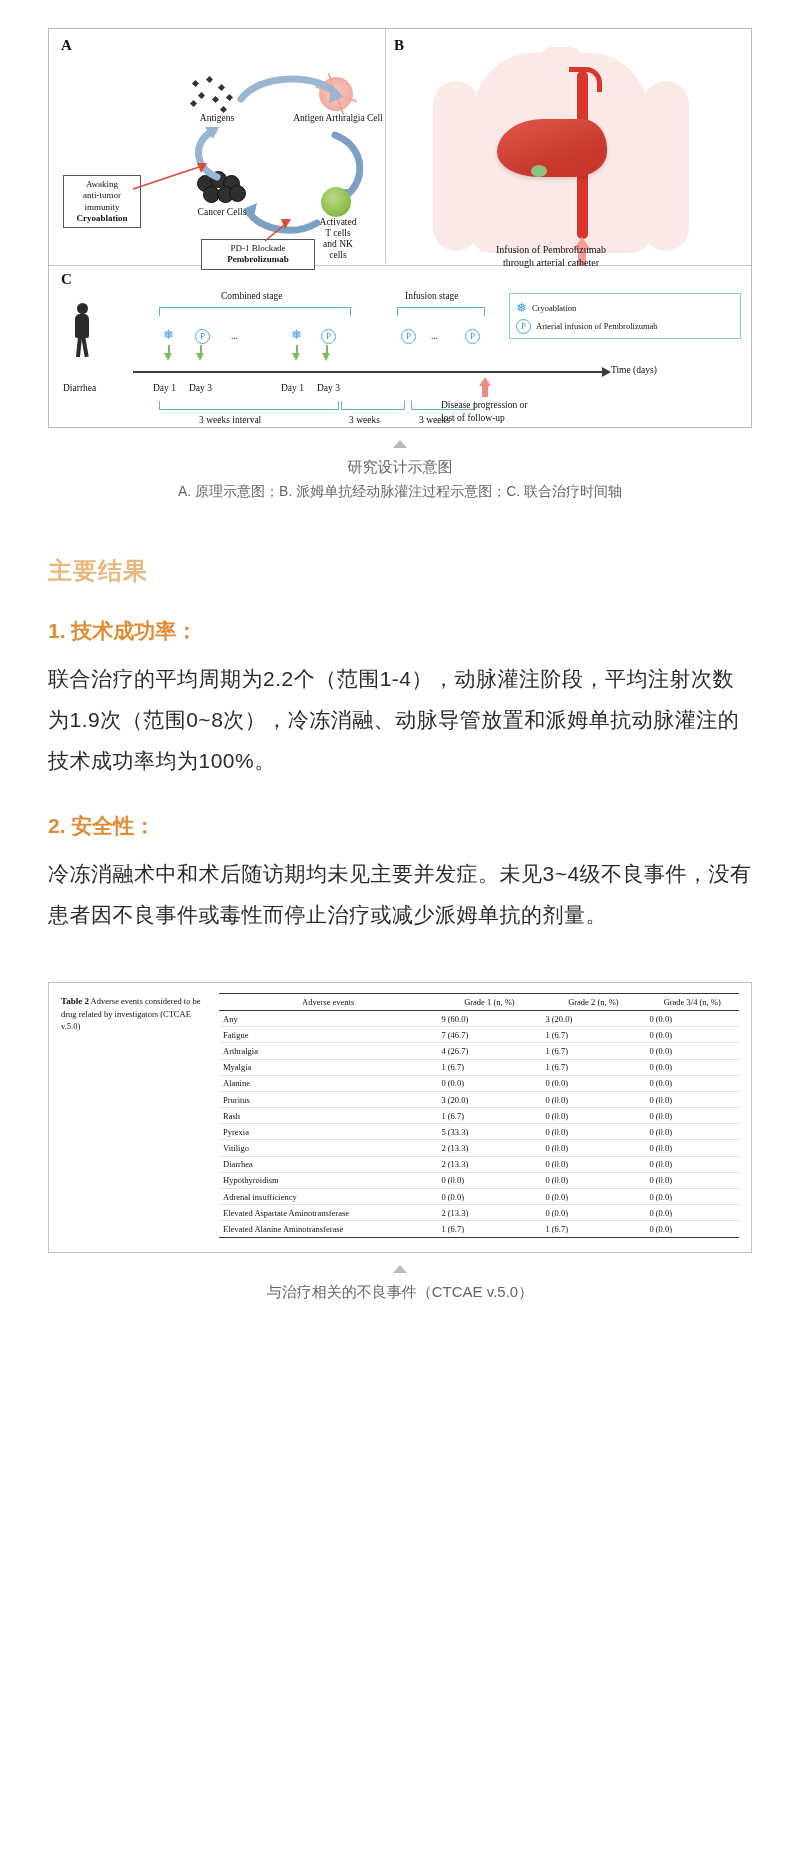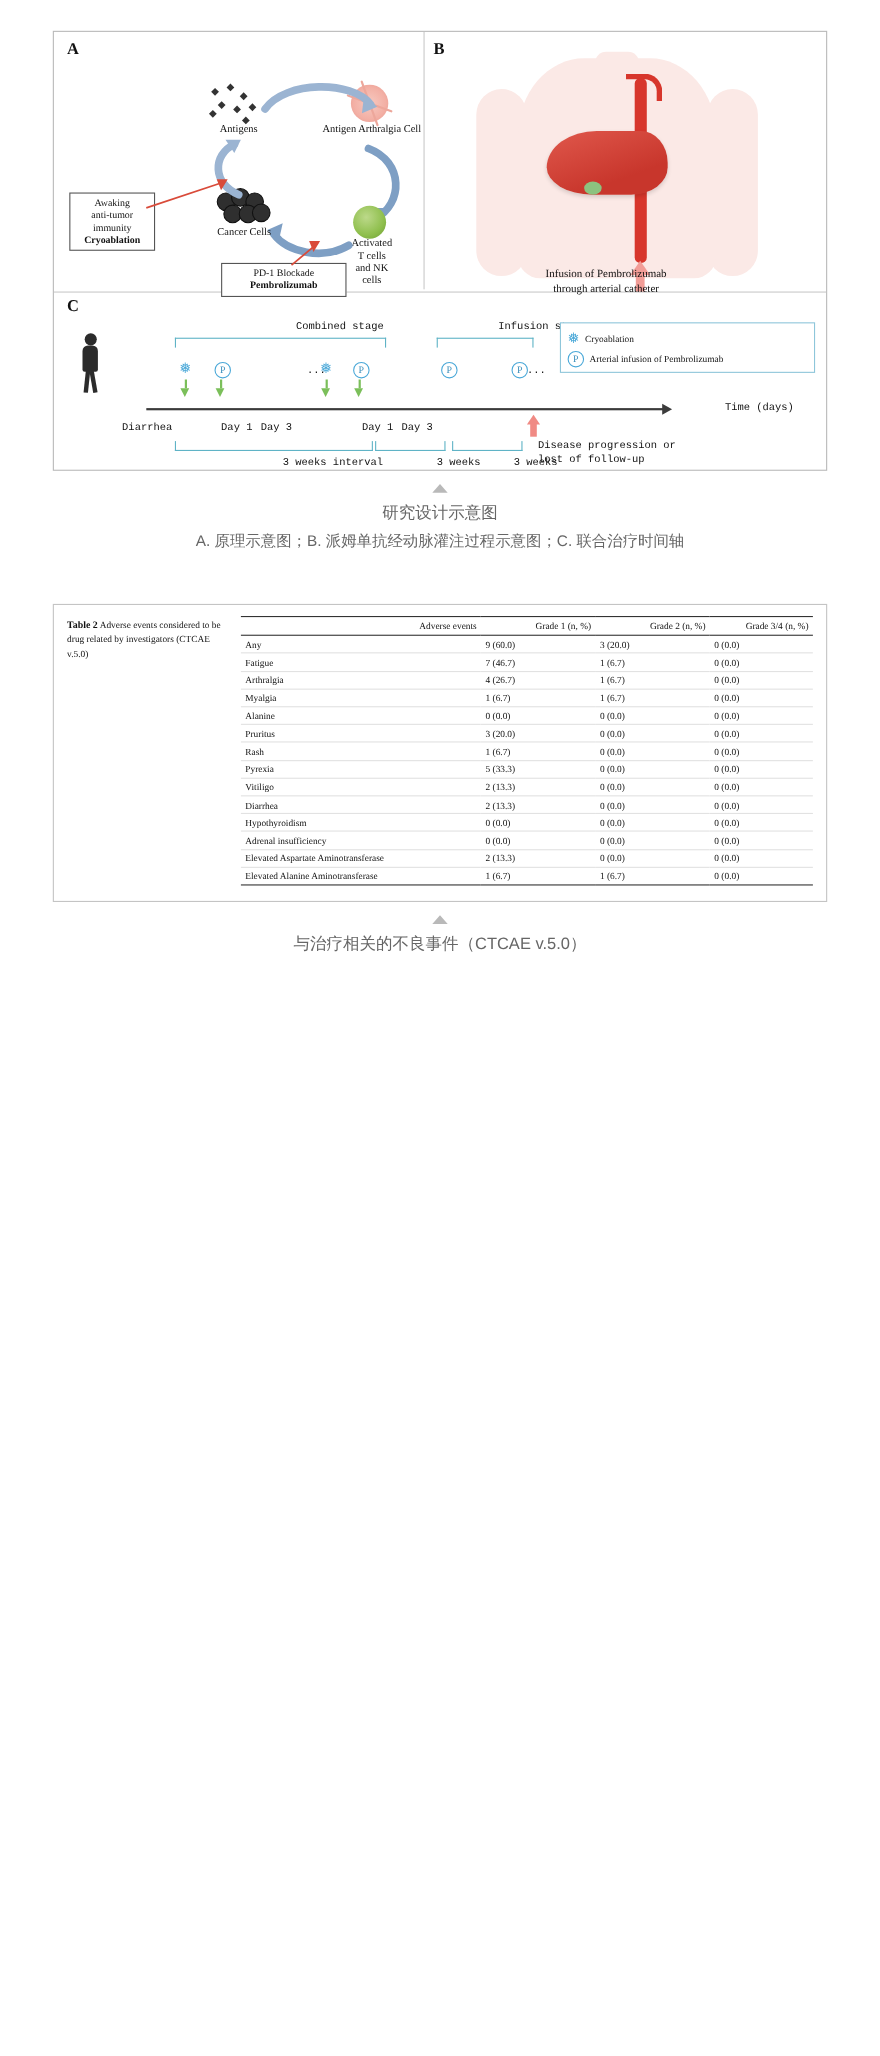--- a/index.html
+++ b/index.html
@@ -227,23 +227,22 @@
     position: absolute;
     right: -8px; top: -4px;
     width: 0; height: 0;
     border-top: 5px solid transparent;
     border-bottom: 5px solid transparent;
     border-left: 9px solid #3b3b3b;
   }
   .tl-label {
     position: absolute;
     font-size: 9.5px;
-    font-family: Liberation Mono, monospace;
-    color: #111;
-    margin-left: 48px;
+    font-family: Liberation Serif, serif;
+    color: #111;
   }
   .bracket {
     position: absolute;
     border: 1.4px solid #5fb3c6;
     border-bottom: none;
     height: 8px;
   }
   .bracket-down {
     position: absolute;
     border: 1.4px solid #5fb3c6;
@@ -368,21 +367,21 @@
   .tbl-title b { font-size: 9px; }
   table.ae {
     border-collapse: collapse;
     width: 100%;
     font-family: "Liberation Serif", serif;
     font-size: 8.5px;
     color: #111;
   }
   table.ae th {
     font-weight: normal;
-    text-align: right;
+    text-align: center;
     border-top: 1px solid #333;
     border-bottom: 1px solid #333;
     padding: 3px 4px;
     white-space: nowrap;
   }
   table.ae td {
     padding: 2.6px 4px;
     border-bottom: 1px solid #e2e2e2;
     white-space: nowrap;
   }
@@ -527,21 +526,21 @@
         <div class="timeline"></div>
         <div class="tl-label" style="left:562px; top:100px;">Time (days)</div>
 
         <div class="tl-label" style="left:14px; top:118px;">Diarrhea</div>
         <div class="tl-label" style="left:104px; top:118px;">Day 1</div>
         <div class="tl-label" style="left:140px; top:118px;">Day 3</div>
         <div class="tl-label" style="left:232px; top:118px;">Day 1</div>
         <div class="tl-label" style="left:268px; top:118px;">Day 3</div>
 
         <div class="bracket-down" style="left:110px; top:136px; width:178px;"></div>
-        <div class="tl-label" style="left:160px; top:150px;">3 weeks interval</div>
+        <div class="tl-label" style="left:150px; top:150px;">3 weeks interval</div>
 
         <div class="bracket-down" style="left:292px; top:136px; width:62px;"></div>
         <div class="tl-label" style="left:300px; top:150px;">3 weeks</div>
 
         <div class="bracket-down" style="left:362px; top:136px; width:62px;"></div>
         <div class="tl-label" style="left:370px; top:150px;">3 weeks</div>
 
         <div class="redarrow-up"></div>
         <div class="redarrow-tail"></div>
         <div class="tl-label" style="left:392px; top:134px; line-height:1.35;">Disease progression or<br>lost of follow-up</div>
@@ -549,20 +548,29 @@
 
     </div>
 
     <div class="tri-up"></div>
     <div class="caption">
       <div>研究设计示意图</div>
       <div class="c2">A. 原理示意图；B. 派姆单抗经动脉灌注过程示意图；C. 联合治疗时间轴</div>
     </div>
   </div>
 
+  <div class="section">
+    <h2 class="h-main">主要结果</h2>
+
+    <h3 class="h-sub">1. 技术成功率：</h3>
+    <p class="para">联合治疗的平均周期为2.2个（范围1-4），动脉灌注阶段，平均注射次数为1.9次（范围0~8次），冷冻消融、动脉导管放置和派姆单抗动脉灌注的技术成功率均为100%。</p>
+
+    <h3 class="h-sub">2. 安全性：</h3>
+    <p class="para">冷冻消融术中和术后随访期均未见主要并发症。未见3~4级不良事件，没有患者因不良事件或毒性而停止治疗或减少派姆单抗的剂量。</p>
+  </div>
 
   <div class="fig2-wrap">
     <div class="fig2">
       <div class="fig2-inner">
         <div class="tbl-title">
           <b>Table 2</b>
           <span>Adverse events considered to be drug related by investigators (CTCAE v.5.0)</span>
         </div>
         <table class="ae">
           <thead>

